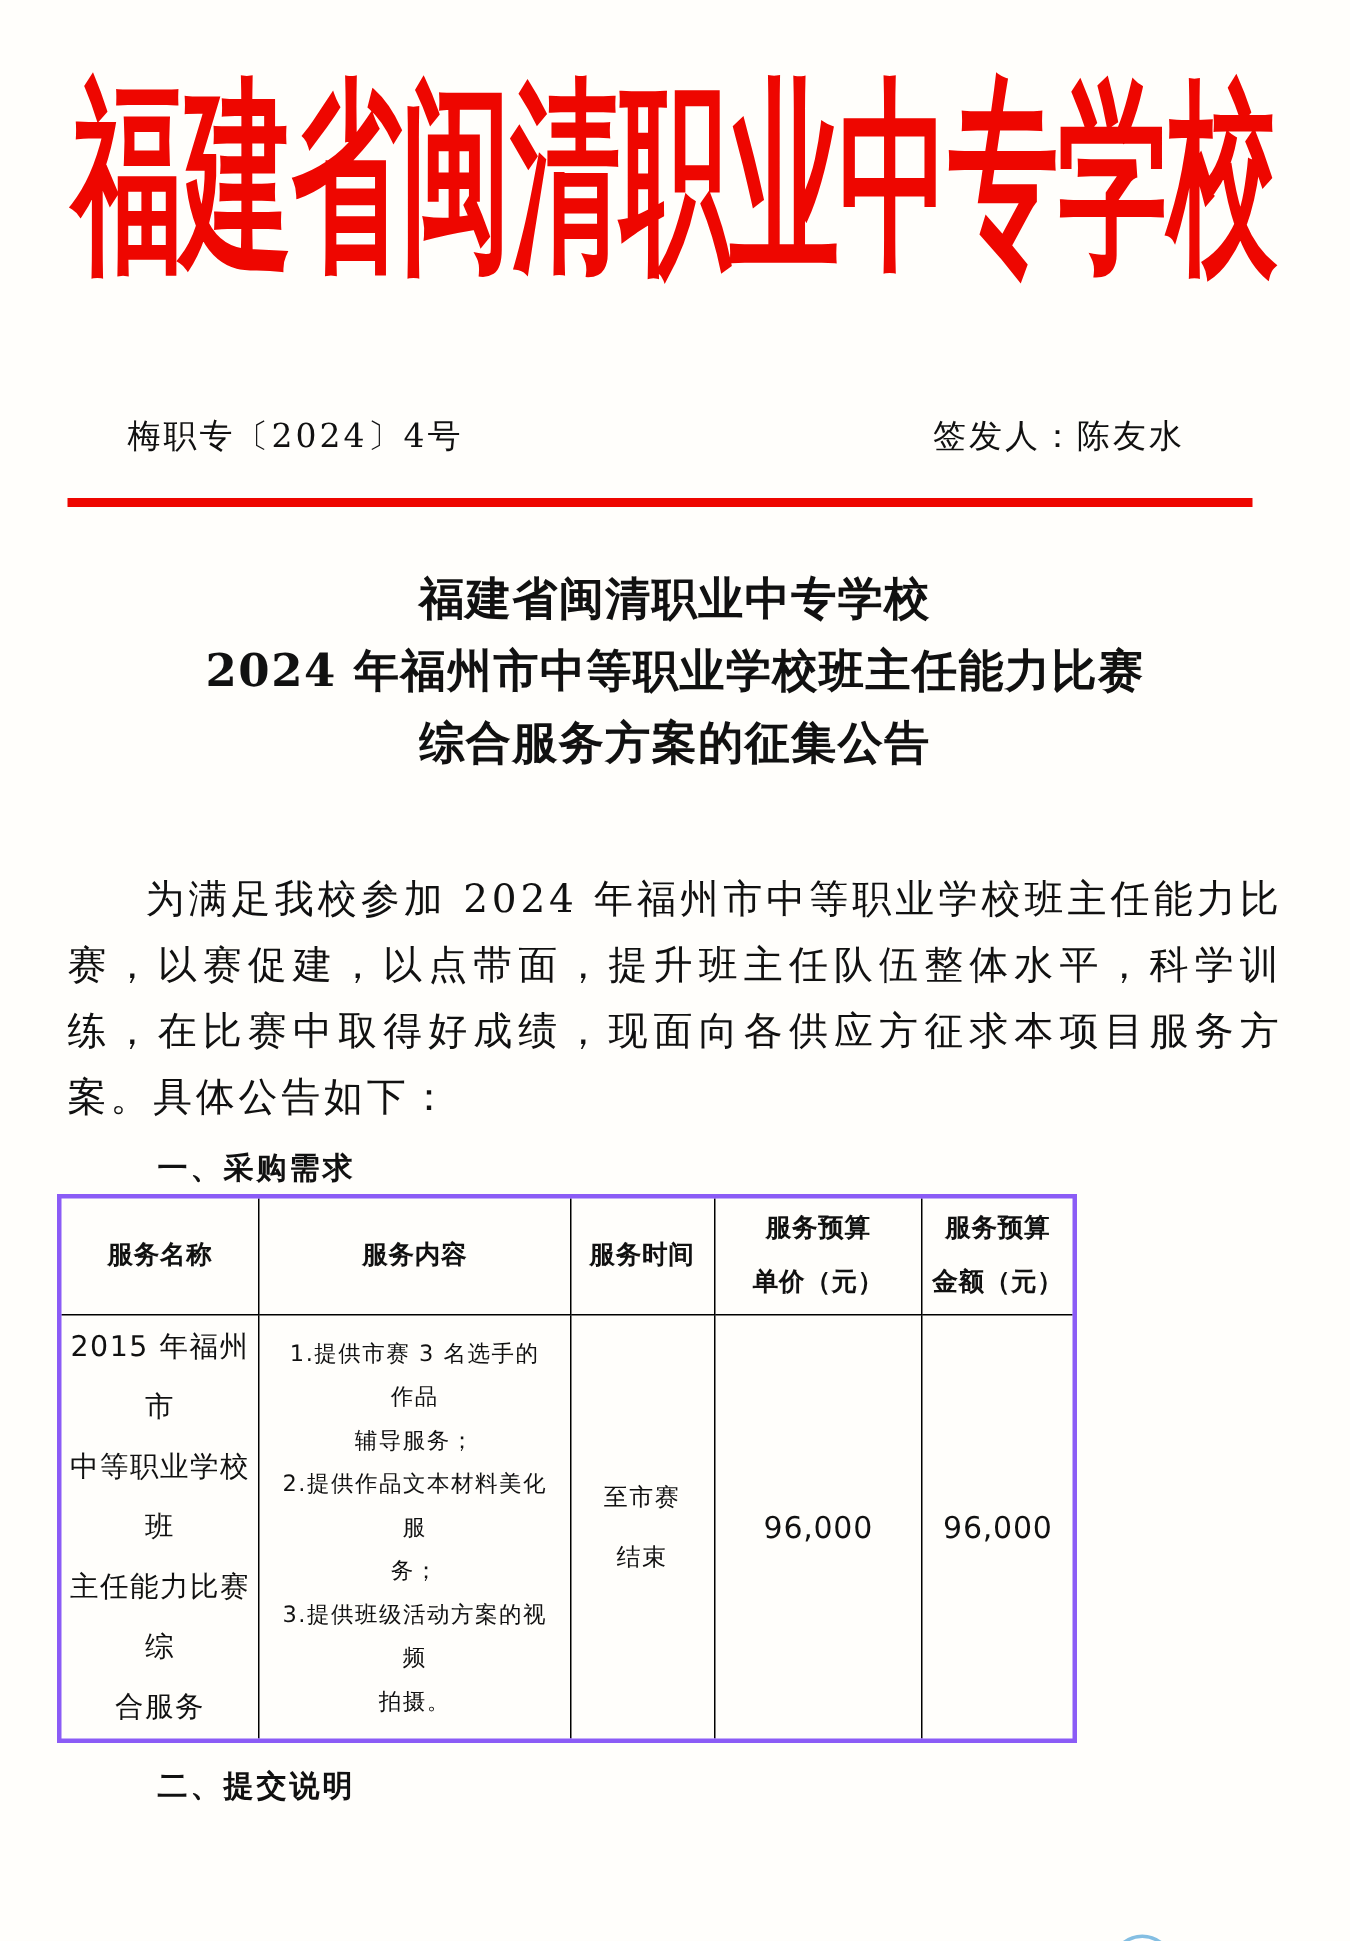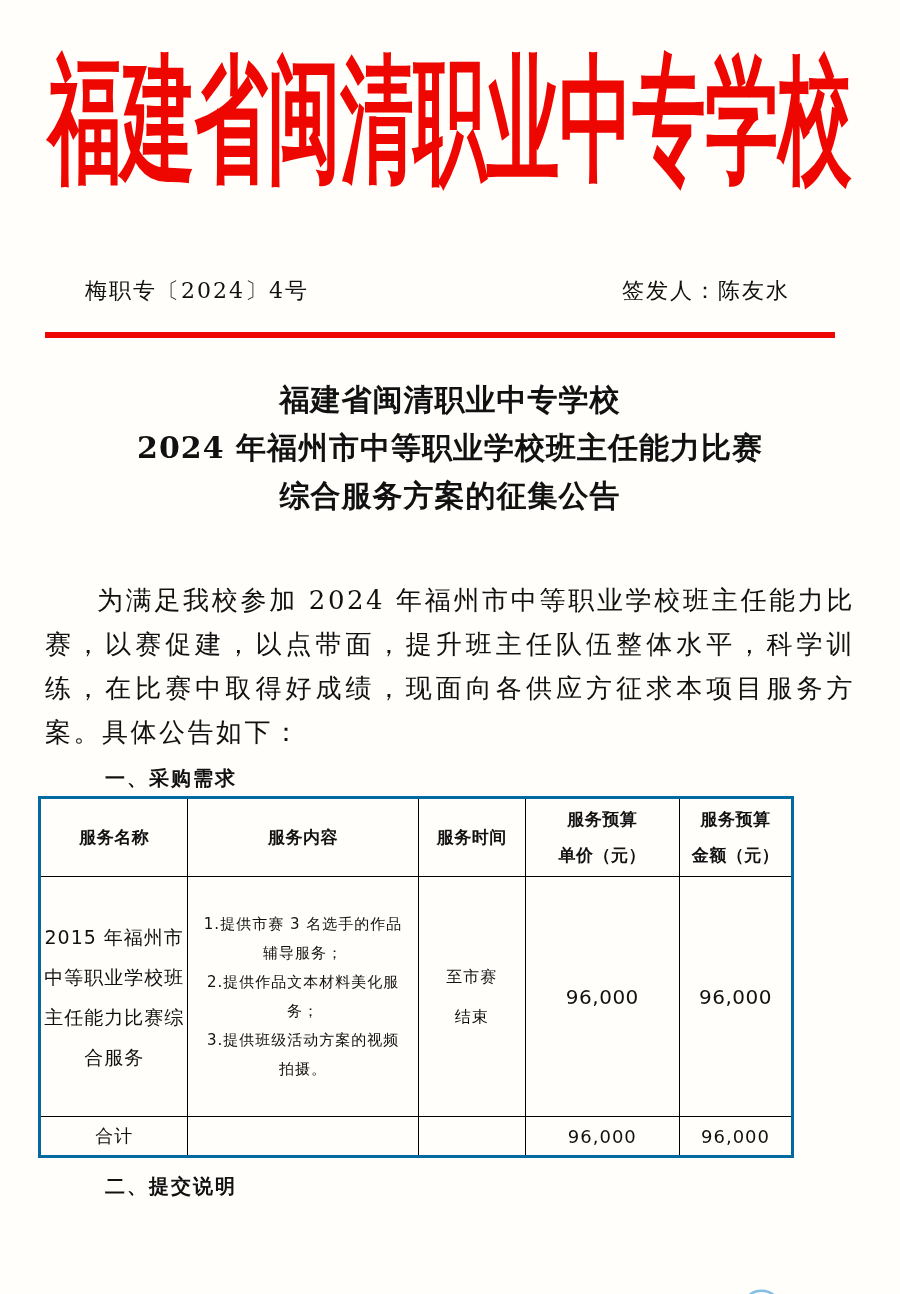--- a/index.html
+++ b/index.html
@@ -92,24 +92,24 @@
     padding-left: 60px;
     font-family: "DejaVu Sans", sans-serif;
   }
   .section-heading.first { margin-top: 9px; }
   .section-heading.second { margin-top: 13px; }
 
   
   table.procurement {
     margin-top: 3px;
     margin-left: -7px;
-    width: 756px;
+    width: 680px;
     border-collapse: collapse;
     table-layout: fixed;
-    border: 3px solid #0369a1;
+    border: 3px solid #8b5cf6;
   }
   table.procurement th, table.procurement td {
     border: 1.5px solid #000;
     vertical-align: middle;
     text-align: center;
     white-space: pre-line;
     overflow: hidden;
   }
   table.procurement thead tr { height: 79px; }
   table.procurement th {
@@ -194,27 +194,20 @@
 辅导服务；
 2.提供作品文本材料美化服
 务；
 3.提供班级活动方案的视频
 拍摄。</td>
         <td class="cell-time">至市赛
 结束</td>
         <td class="cell-price">96,000</td>
         <td class="cell-price">96,000</td>
       </tr>
-      <tr class="total-row">
-        <td>合计</td>
-        <td></td>
-        <td></td>
-        <td>96,000</td>
-        <td>96,000</td>
-      </tr>
     </tbody>
   </table>
 
   <div class="section-heading second">二、提交说明</div>
 
   <div class="watermark">
     <svg viewBox="0 0 48 48" width="45" height="45" aria-hidden="true">
       <circle cx="24" cy="24" r="21" fill="#ffffff" stroke="#6fb4de" stroke-width="2.6"></circle>
       <circle cx="24" cy="24" r="16.5" fill="none" stroke="#a8d4ee" stroke-width="1"></circle>
       <path d="M10 21 a15 15 0 0 1 28 -1" fill="none" stroke="#5aa0cc" stroke-width="2.2" stroke-dasharray="1.6 2.2"></path>

